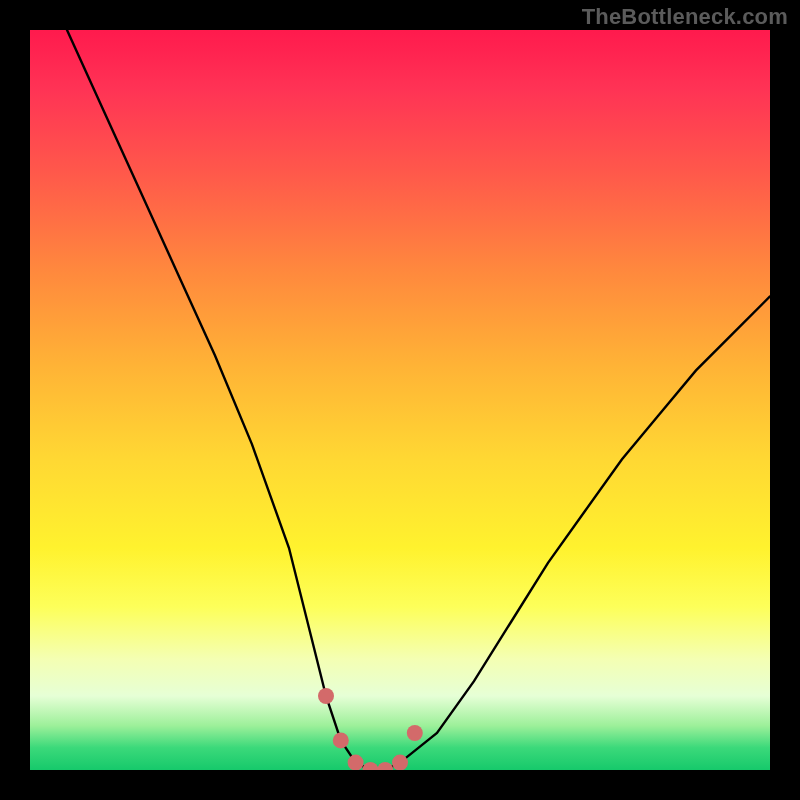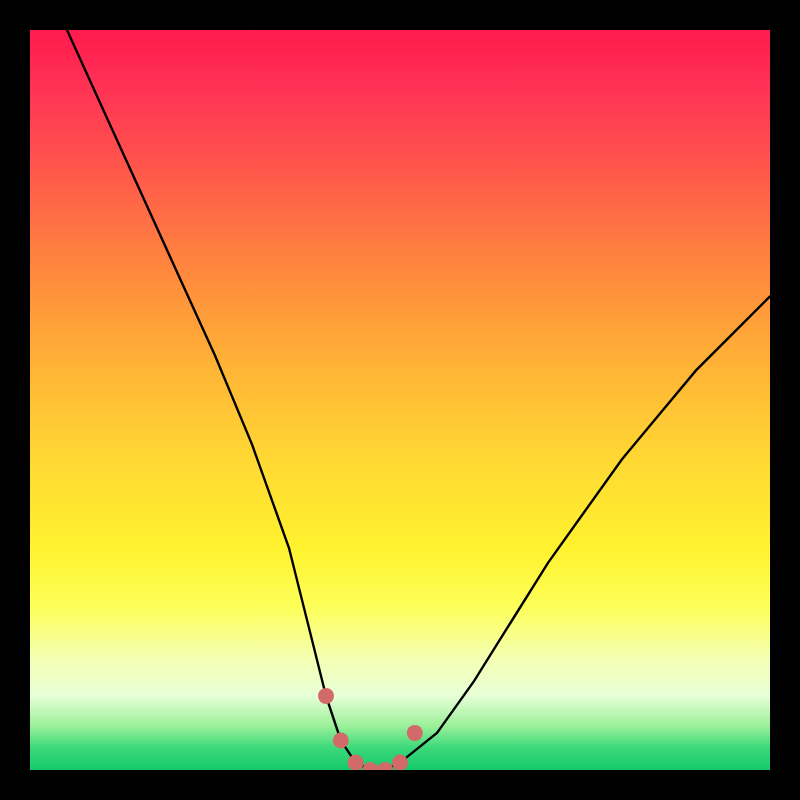--- a/index.html
+++ b/index.html
@@ -55,20 +55,21 @@
     top: 0;
     left: 0;
     width: 740px;
     height: 740px;
   }
 </style>
 </head>
 <body>
 
 <div class="frame">
+  <div class="watermark">TheBottleneck.com</div>
   <div class="plot-area">
     <svg class="overlay" viewBox="0 0 740 740" preserveAspectRatio="none">
       <g>
         <path d="M37.0 0.0 L74.0 81.4 L111.0 162.8 L148.0 244.2 L185.0 325.6 L222.0 414.4 L259.0 518.0 L281.2 606.8 L296.0 666.0 L310.8 710.4 L325.6 732.6 L340.4 740.0 L355.2 740.0 L370.0 732.6 L407.0 703.0 L444.0 651.2 L481.0 592.0 L518.0 532.8 L555.0 481.0 L592.0 429.2 L629.0 384.8 L666.0 340.4 L703.0 303.4 L740.0 266.4" fill="none" stroke="#000" stroke-width="2.4" stroke-linecap="round"></path>
       </g>
       <g>
           <circle cx="296.0" cy="666.0" r="8" fill="#d36a6a"></circle>
           <circle cx="310.8" cy="710.4" r="8" fill="#d36a6a"></circle>
           <circle cx="325.6" cy="732.6" r="8" fill="#d36a6a"></circle>
           <circle cx="340.4" cy="740.0" r="8" fill="#d36a6a"></circle>

